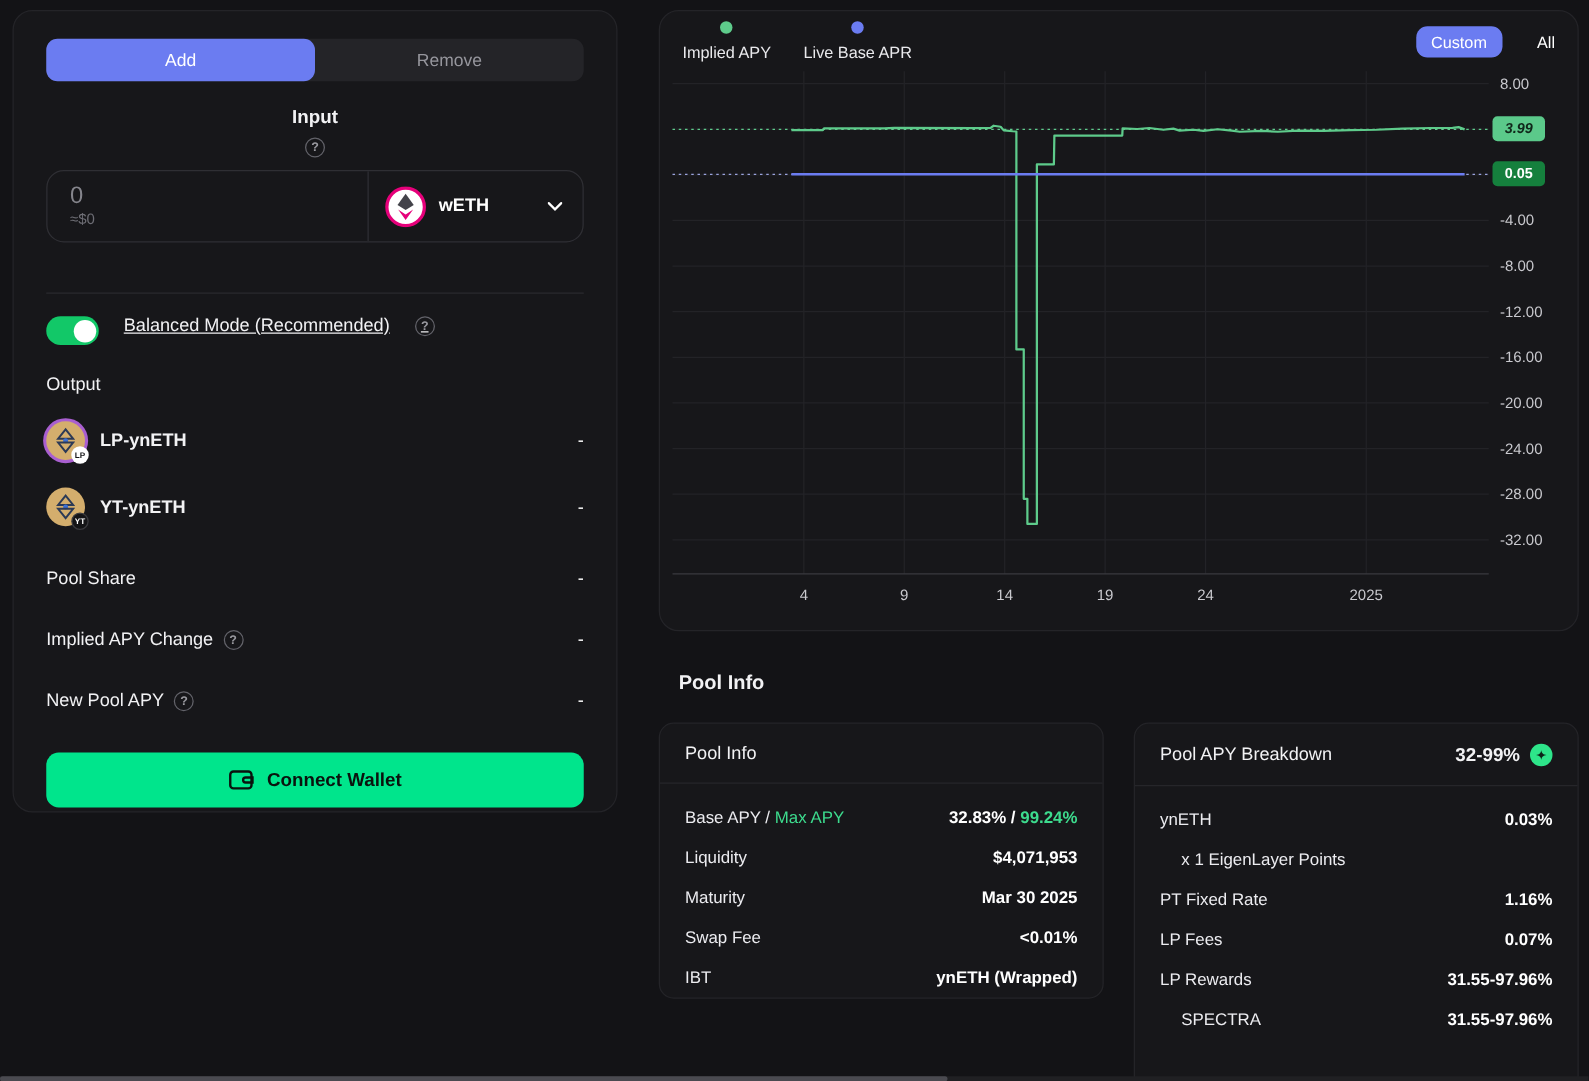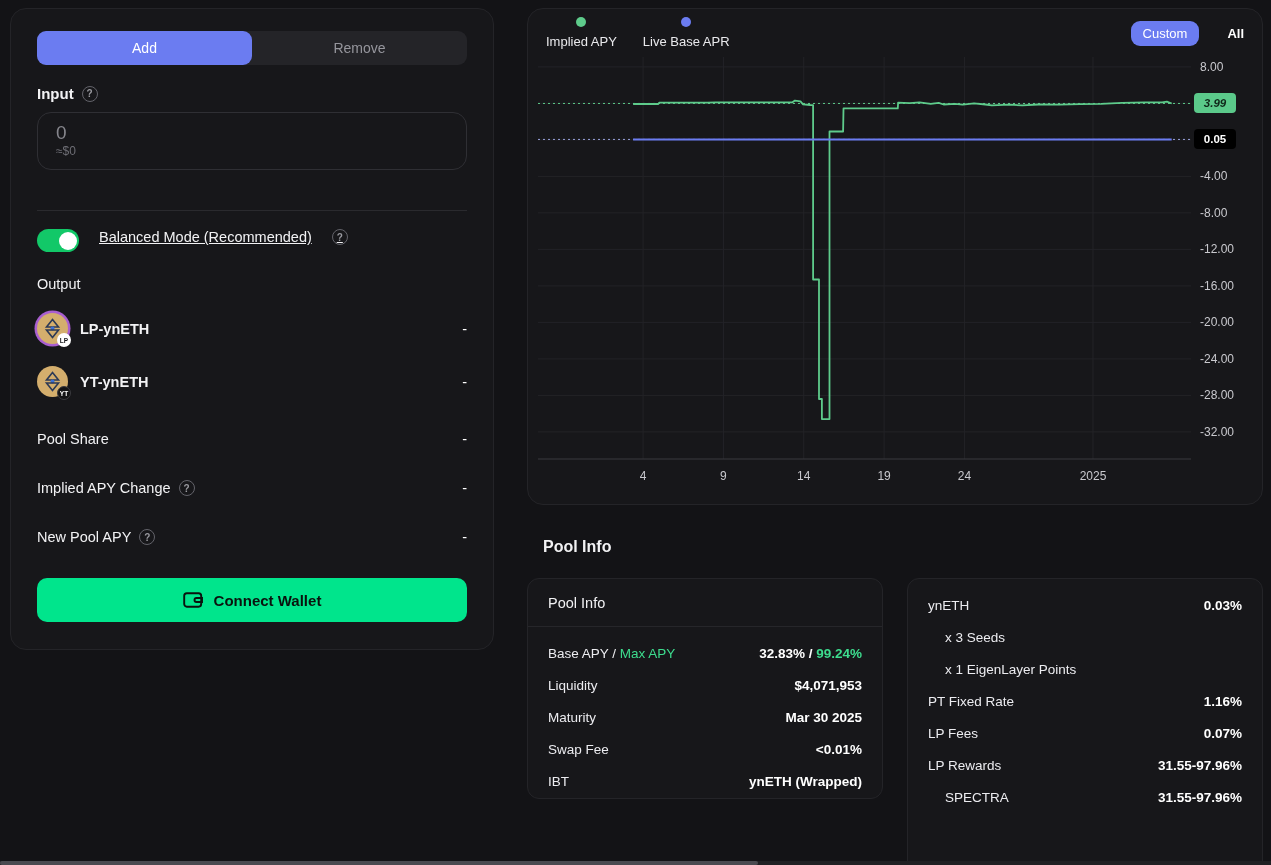--- a/index.html
+++ b/index.html
@@ -8,21 +8,21 @@
   .page { position:relative; width:1271px; height:865px; }
 
   
   .left-card { position:absolute; left:10px; top:8px; width:484px; height:642px;
     background:#17171a; border:1px solid #242428; border-radius:16px; padding:22px 26px; }
   .tabs { display:flex; height:34px; background:#242428; border-radius:9px; }
   .tab { flex:1; display:flex; align-items:center; justify-content:center;
     font-size:14px; cursor:pointer; }
   .tab.active { background:#6b7cf1; color:#fff; border-radius:9px; font-weight:400; }
   .tab.inactive { color:#96969d; }
-  .field-label-row { display:flex; align-items:center; gap:8px; margin-top:20px; }
+  .field-label-row { display:flex; align-items:center; gap:8px; margin-top:20px;flex-direction:column; }
   .field-label { font-size:15px; font-weight:600; }
   .help { display:inline-flex; width:16px; height:16px; border:1.5px solid #63636a;
     border-radius:50%; align-items:center; justify-content:center; font-size:10px;
     font-weight:700; color:#9a9aa0; cursor:pointer; flex:0 0 auto; }
   .input-box { margin-top:10px; height:58px; border:1px solid #2f2f34; border-radius:14px;
     display:flex; overflow:hidden; }
   .amount-wrap { flex:1; padding:9px 0 0 18px; }
   .amount { width:180px; background:transparent; border:none; outline:none;
     color:#85858c; font-size:19px; font-family:"Liberation Sans",sans-serif; }
   .usd { font-size:12px; color:#6e6e75; }
@@ -60,27 +60,27 @@
   
   .chart-card { position:absolute; left:527px; top:8px; width:736px; height:497px;
     background:#17171a; border:1px solid #242428; border-radius:16px; }
   .chart-top { position:absolute; left:0; top:0; right:0; height:48px;
     display:flex; align-items:center; padding:0 18px; gap:26px; }
   .legend-item { display:flex; align-items:center; gap:7px; font-size:13px; color:#e9e9ec;flex-direction:column; }
   .dot { width:10px; height:10px; border-radius:50%; }
   .chart-top .spacer { flex:1; }
   .range-pill { background:#6b7cf1; color:#fff; font-size:13px; padding:5px 12px;
     border-radius:9px; cursor:pointer; }
-  .range-all { font-size:13px; color:#fff; margin-left:2px; cursor:pointer;font-weight:bold; }
+  .range-all { font-size:13px; color:#fff; margin-left:2px; cursor:pointer; }
   .plot { position:absolute; inset:0; }
   .y-badge { position:absolute; left:666px; width:42px; height:20px; border-radius:4px;
     font-size:11.5px; font-weight:700; display:flex; align-items:center;
     justify-content:center; }
   .y-badge.green { background:#5bc98a; color:#10271a;font-style:italic; }
-  .y-badge.blue { background:#000000; color:#fff; }
+  .y-badge.blue { background:#15803d; color:#fff; }
 
   .section-title { position:absolute; left:543px; top:538px; font-size:16px; font-weight:700; }
 
   .info-card { position:absolute; top:578px; width:356px; background:#17171a;
     border:1px solid #242428; border-radius:12px; }
   .info-card.l { left:527px; height:221px; }
   .info-card.r { left:907px; height:300px; }
   .card-head { display:flex; align-items:center; padding:16px 20px 15px; font-size:14.5px;
     border-bottom:1px solid #26262a; }
   .card-head .spacer { flex:1; }
@@ -112,20 +112,35 @@
 
     <div class="field-label-row">
       <span class="field-label">Input</span>
       <span class="help">?</span>
     </div>
 
     <div class="input-box">
       <div class="amount-wrap">
         <input class="amount" type="text" value="0" style="">
         <div class="usd">≈$0</div>
+      </div>
+      <div class="token-select">
+        <span style="display:inline-flex;">
+          <svg width="33" height="33" viewBox="0 0 33 33">
+            <circle cx="16.5" cy="16.5" r="15" fill="#ffffff" stroke="#e6007a" stroke-width="2.6"></circle>
+            <polygon points="16.5,6 23,15 16.5,19 10,15" fill="#43434a"></polygon>
+            <polygon points="10.5,18.5 16.5,27 22.5,18.5 16.5,22.5" fill="#e6007a"></polygon>
+          </svg>
+        </span>
+        <span class="token-name">wETH</span>
+        <span class="chev">
+          <svg width="12" height="8" viewBox="0 0 12 8">
+              <path d="M1 1.5 L6 6.5 L11 1.5" stroke="#fff" stroke-width="1.8" fill="none" stroke-linecap="round"></path>
+            </svg>
+        </span>
       </div>
     </div>
 
     <div class="divider"></div>
 
     <div class="toggle-row">
       <div class="toggle">
         <div class="knob"></div>
       </div>
       <span class="toggle-label">Balanced Mode (Recommended)</span>
@@ -275,30 +290,32 @@
         <span class="val">&lt;0.01%</span>
       </div>
       <div class="irow">
         <span class="lbl">IBT</span>
         <span class="val">ynETH (Wrapped)</span>
       </div>
     </div>
   </div>
 
   <div class="info-card r">
+    <div class="card-head">
+      <span>Pool APY Breakdown</span>
+      <span class="spacer"></span>
+      <span class="head-apy">32-99%</span>
+      <span class="sparkle">✦</span>
+    </div>
     <div class="rows">
       <div class="irow">
         <span class="lbl">ynETH</span>
         <span class="val">0.03%</span>
       </div>
       <div class="irow">
-        <span class="lbl ind">x 3 Seeds</span>
-        <span class="val"></span>
-      </div>
-      <div class="irow">
         <span class="lbl ind">x 1 EigenLayer Points</span>
         <span class="val"></span>
       </div>
       <div class="irow">
         <span class="lbl">PT Fixed Rate</span>
         <span class="val">1.16%</span>
       </div>
       <div class="irow">
         <span class="lbl">LP Fees</span>
         <span class="val">0.07%</span>

